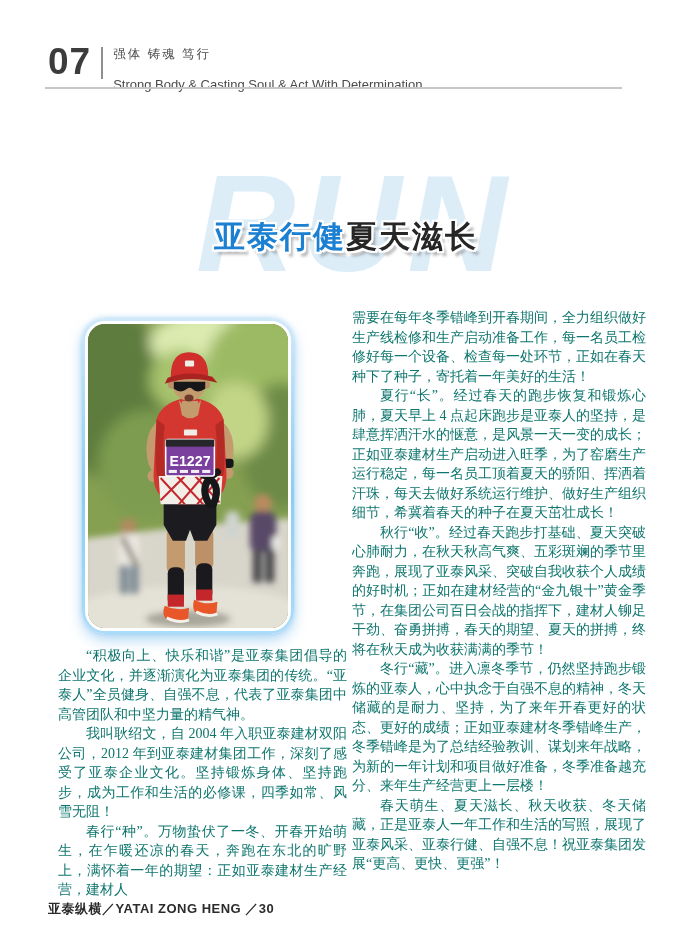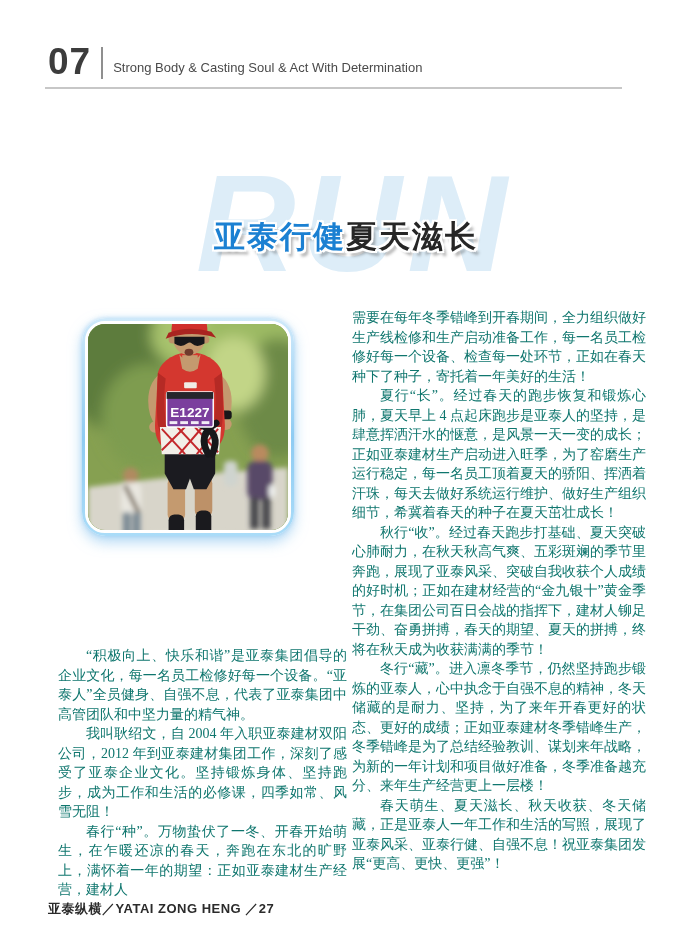--- a/index.html
+++ b/index.html
@@ -23,21 +23,21 @@
          font-family:"Liberation Sans",sans-serif;font-weight:bold;font-size:31px;
          letter-spacing:2px;
          text-shadow:-2px -2px 0 #fff,2px -2px 0 #fff,-2px 2px 0 #fff,2px 2px 0 #fff,
                      0 -2px 0 #fff,0 2px 0 #fff,-2px 0 0 #fff,2px 0 0 #fff,
                      4px 5px 3px rgba(60,60,60,.40);}
   .title-blue{color:#1b80d2;}
   .title-dark{color:#262626;}
   .byline{position:absolute;left:205px;top:272px;width:230px;text-align:center;
           font-weight:bold;font-size:13px;color:#222222;letter-spacing:1px;}
   
-  .photo-frame{position:absolute;left:82px;top:318px;width:212px;height:218px;
+  .photo-frame{position:absolute;left:82px;top:318px;width:212px;height:316px;
                border-radius:24px;padding:3px;box-sizing:border-box;
                background:linear-gradient(180deg,#cfe9fa 0%,#8fccf3 55%,#aadcf8 100%);
                box-shadow:0 6px 14px rgba(125,190,238,.6),0 0 4px rgba(125,190,238,.5);}
   .photo-inner{width:100%;height:100%;border:3px solid #ffffff;border-radius:20px;
                overflow:hidden;box-sizing:border-box;background:#86a051;}
   .photo-inner svg{display:block;width:100%;height:100%;}
   
   .col{position:absolute;font-size:14px;line-height:19.5px;text-align:justify;color:#0f766e;}
   .col p{margin:0;}
   .col p.ind{text-indent:2em;}
@@ -49,20 +49,21 @@
 </style>
 </head>
 <body>
 
 <div class="page">
 
   <div class="hdr">
     <div class="hdr-num">07</div>
     <div class="hdr-sep"></div>
     <div class="hdr-slogans">
+      <div class="hdr-cn">强体 铸魂 笃行</div>
       <div class="hdr-en">Strong Body &amp; Casting Soul &amp; Act With Determination</div>
     </div>
   </div>
   <div class="hdr-rule"></div>
 
   <div class="watermark">RUN</div>
   <div class="title">
     <span class="title-blue">亚泰行健</span><span class="title-dark">夏天滋长</span>
   </div>
 
@@ -170,28 +171,28 @@
           <path d="M89,57 h31 v7 q-8,5 -13,0 q-2,-2 -5,0 q-6,5 -13,0 z" fill="#17171a"></path>
           <path d="M86,52 q0,-24 18,-24 q19,0 19,24 l0,3 q-19,-7 -37,0 z" fill="#d02f2b"></path>
           <path d="M83,53 q21,-8 44,-1 l5,6 q-27,-8 -52,1 z" fill="#a92420"></path>
           <rect x="100" y="36" width="9" height="6" rx="1" fill="#f0ede6"></rect>
         </g>
       </svg>
     </div>
   </div>
 
   <div class="col col-left">
-    <p class="ind">“积极向上、快乐和谐”是亚泰集团倡导的企业文化，每一名员工检修好每一个设备。“亚泰人”全员健身、自强不息，代表了亚泰集团中高管团队和中坚力量的精气神。</p>
+    <p class="ind">“积极向上、快乐和谐”是亚泰集团倡导的企业文化，并逐渐演化为亚泰集团的传统。“亚泰人”全员健身、自强不息，代表了亚泰集团中高管团队和中坚力量的精气神。</p>
     <p class="ind">我叫耿绍文，自 2004 年入职亚泰建材双阳公司，2012 年到亚泰建材集团工作，深刻了感受了亚泰企业文化。坚持锻炼身体、坚持跑步，成为工作和生活的必修课，四季如常、风雪无阻！</p>
     <p class="ind">春行“种”。万物蛰伏了一冬、开春开始萌生，在乍暖还凉的春天，奔跑在东北的旷野上，满怀着一年的期望：正如亚泰建材生产经营，建材人</p>
   </div>
 
   <div class="col col-right">
     <p>需要在每年冬季错峰到开春期间，全力组织做好生产线检修和生产启动准备工作，每一名员工检修好每一个设备、检查每一处环节，正如在春天种下了种子，寄托着一年美好的生活！</p>
     <p class="ind">夏行“长”。经过春天的跑步恢复和锻炼心肺，夏天早上 4 点起床跑步是亚泰人的坚持，是肆意挥洒汗水的惬意，是风景一天一变的成长；正如亚泰建材生产启动进入旺季，为了窑磨生产运行稳定，每一名员工顶着夏天的骄阳、挥洒着汗珠，每天去做好系统运行维护、做好生产组织细节，希冀着春天的种子在夏天茁壮成长！</p>
     <p class="ind">秋行“收”。经过春天跑步打基础、夏天突破心肺耐力，在秋天秋高气爽、五彩斑斓的季节里奔跑，展现了亚泰风采、突破自我收获个人成绩的好时机；正如在建材经营的“金九银十”黄金季节，在集团公司百日会战的指挥下，建材人铆足干劲、奋勇拼搏，春天的期望、夏天的拼搏，终将在秋天成为收获满满的季节！</p>
     <p class="ind">冬行“藏”。进入凛冬季节，仍然坚持跑步锻炼的亚泰人，心中执念于自强不息的精神，冬天储藏的是耐力、坚持，为了来年开春更好的状态、更好的成绩；正如亚泰建材冬季错峰生产，冬季错峰是为了总结经验教训、谋划来年战略，为新的一年计划和项目做好准备，冬季准备越充分、来年生产经营更上一层楼！</p>
     <p class="ind">春天萌生、夏天滋长、秋天收获、冬天储藏，正是亚泰人一年工作和生活的写照，展现了亚泰风采、亚泰行健、自强不息！祝亚泰集团发展“更高、更快、更强”！</p>
   </div>
 
-  <div class="footer">亚泰纵横／YATAI ZONG HENG ／27</div>
+  <div class="footer">亚泰纵横／YATAI ZONG HENG ／30</div>
 
 </div>
 
 </body></html>

